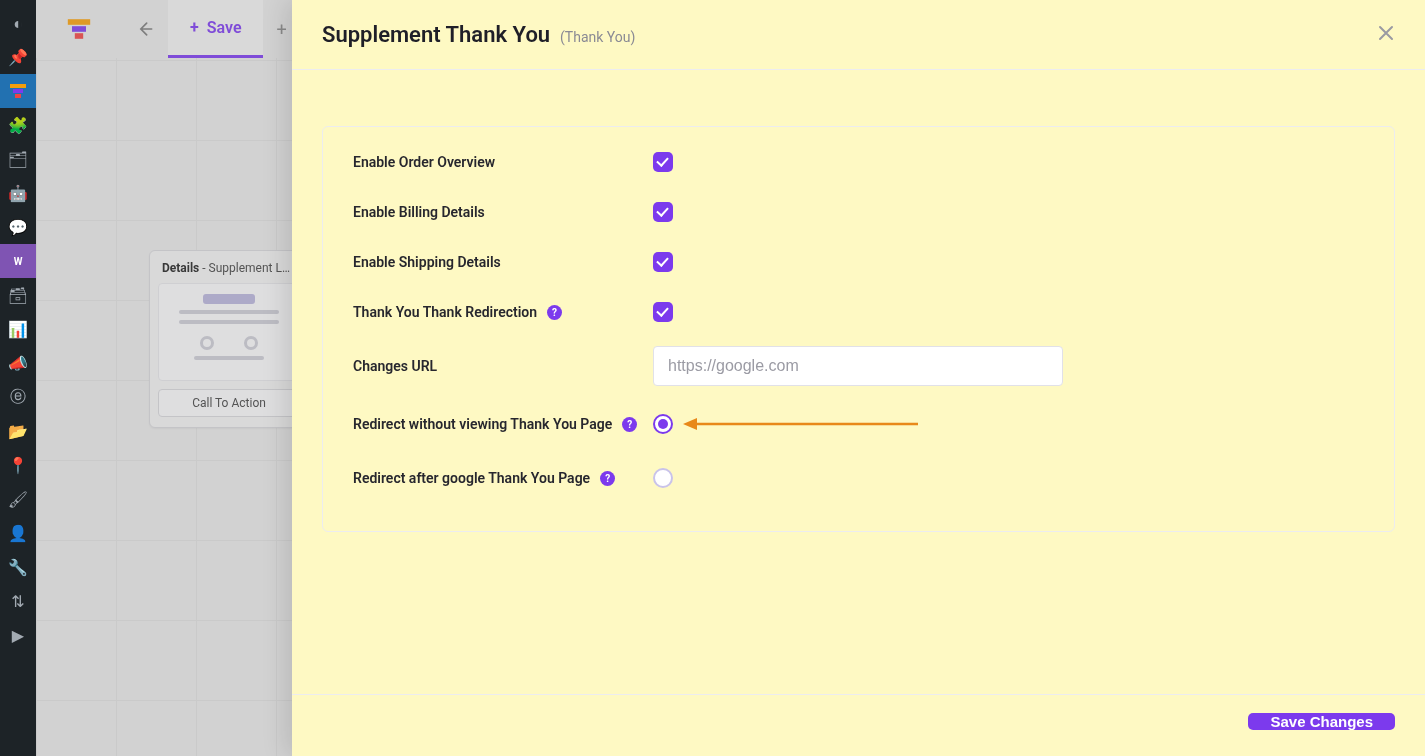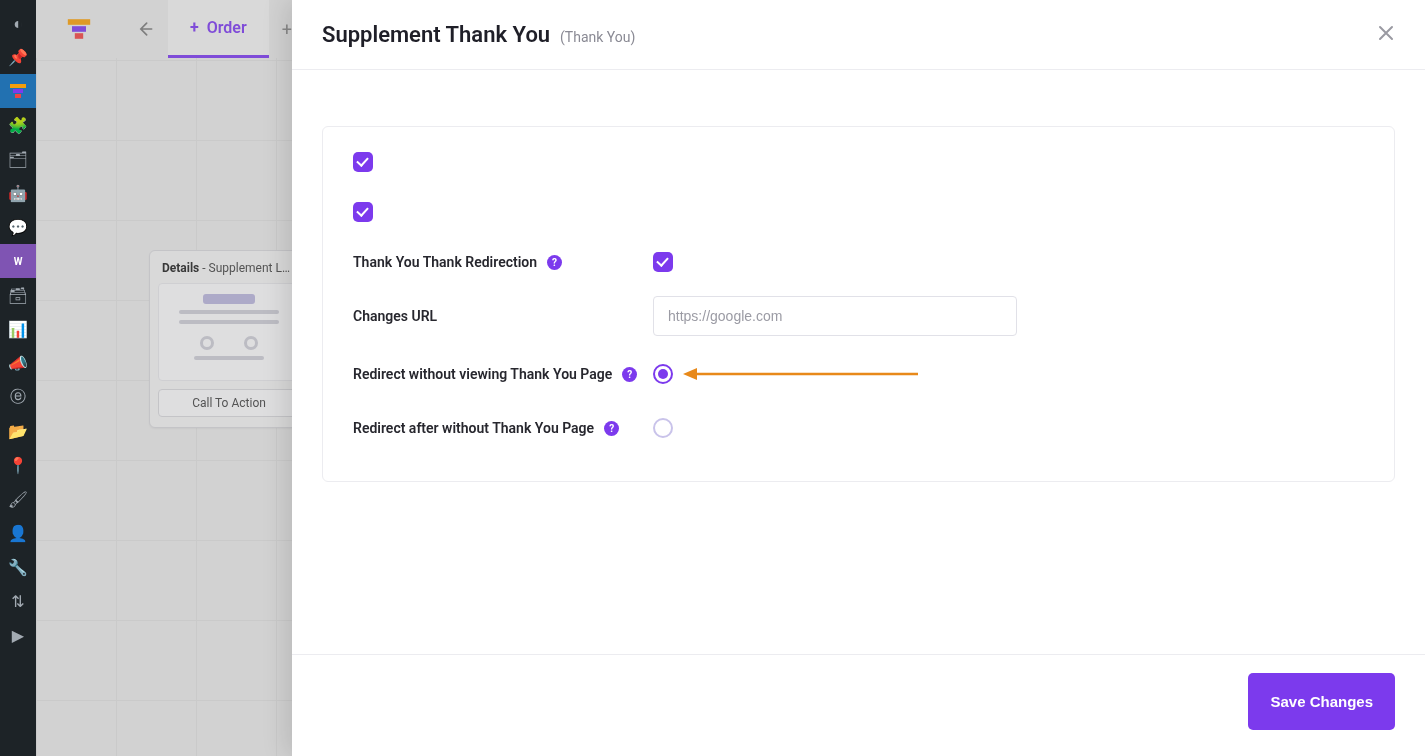--- a/index.html
+++ b/index.html
@@ -88,21 +88,21 @@
     position:absolute; left:273px; top:335px; width:30px; height:2px; background:#c7c7cc; z-index:1;
   }
 
   
   .scrim {
     position: absolute; inset: 0; background: rgba(140,140,140,.22); z-index: 3;
   }
 
   
   .panel {
-    position: absolute; top: 0; right: 0; bottom: 0; width: 1133px; background: #ffffff;
+    position: absolute; top: 0; right: 0; bottom: 0; width: 1133px; background: #fef9c3;
     z-index: 5; box-shadow: -6px 0 24px rgba(0,0,0,.12);
     display: flex; flex-direction: column;
   }
   .panel-header {
     height: 70px; padding: 0 30px; display: flex; align-items: center; justify-content: space-between;
     border-bottom: 1px solid #ececf0;
   }
   .panel-title { font-size: 22px; font-weight: 600; color: #1f1f28; }
   .panel-subtitle { font-size: 14px; font-weight: 400; color: #8a8a94; margin-left: 6px; }
   .close-x { font-size: 22px; color: #9a9aa2; cursor: pointer; background: none; border: none; }
@@ -131,22 +131,22 @@
     width: 20px; height: 20px; border-radius: 5px; background: #7c3aed; position: relative; cursor: pointer;
     border: none;
   }
   .chk::after {
     content: ""; position: absolute; left: 6px; top: 3px; width: 5px; height: 9px;
     border: solid #fff; border-width: 0 2.5px 2.5px 0; transform: rotate(42deg);
   }
 
   
   .tinput {
-    width: 364px; height: 40px; border: 1px solid #e1e1e8; border-radius: 4px;
-    padding: 0 14px; font-size: 14px; color: #333;
+    width: 410px; height: 40px; border: 1px solid #e1e1e8; border-radius: 4px;
+    padding: 0 14px; font-size: 16px; color: #333;
   }
   .tinput::placeholder { color: #9b9ba4; }
 
   
   .radio {
     width: 20px; height: 20px; border-radius: 50%; border: 2px solid #c9c3ea; background: #fff;
     display: inline-flex; align-items: center; justify-content: center; cursor: pointer; padding:0;
   }
   .radio.checked { border-color: #7c3aed; }
   .radio.checked::after {
@@ -157,21 +157,21 @@
   .arrow-ann {
     position: absolute; left: 30px; top: 50%; transform: translateY(-50%);
     width: 235px; height: 14px; pointer-events: none;
   }
 
   .panel-footer {
     border-top: 1px solid #ececf0; padding: 18px 30px 26px; display: flex; justify-content: flex-end;
   }
   .save-btn {
     background: #7c3aed; color: #fff; border: none; border-radius: 5px;
-    padding: 20px 22px; font-size: 15px; font-weight: 600; cursor: pointer;
+    padding: 0 22px; font-size: 15px; font-weight: 600; cursor: pointer;
   }
 </style>
 </head>
 <body>
 
 <nav class="wp-sidebar">
   <div class="sb-item">
       <span>◐</span>
     </div>
   <div class="sb-item">
@@ -237,21 +237,21 @@
     <div class="logo-tab">
       <span class="funnel-icon" style="transform:scale(1.4)"></span>
     </div>
     <div class="back-tab">
       <svg width="20" height="20" viewBox="0 0 24 24">
           <path fill="none" stroke="#7a7a7a" stroke-width="2" stroke-linecap="round" d="M14 5l-7 7 7 7M7 12h13"></path>
         </svg>
     </div>
     <div class="step-tab">
       <span style="font-size:16px;font-weight:700">+</span>
-      <span>Order</span>
+      <span>Save</span>
     </div>
     <div class="plus-tab">+</div>
   </div>
 
   <div class="node">
     <div class="node-title">
       <b>Details</b> - <span>Supplement La…</span>
     </div>
     <div class="preview">
       <div class="pv-bar pv-wide"></div>
@@ -279,32 +279,40 @@
         <svg width="18" height="18" viewBox="0 0 18 18">
             <path stroke="#9a9aa2" stroke-width="2" stroke-linecap="round" d="M3 3l12 12M15 3L3 15"></path>
           </svg>
       </button>
     </header>
 
     <div class="panel-body">
       <div class="card">
 
         <div class="row">
+          <div class="row-label">Enable Order Overview</div>
           <div class="control">
               <button class="chk"></button>
             </div>
         </div>
 
 
         <div class="row">
+          <div class="row-label">Enable Billing Details</div>
           <div class="control">
               <button class="chk"></button>
             </div>
         </div>
 
+        <div class="row">
+          <div class="row-label">Enable Shipping Details</div>
+          <div class="control">
+              <button class="chk"></button>
+            </div>
+        </div>
 
         <div class="row">
           <div class="row-label">
             <span>Thank You Thank Redirection</span>
             <span class="help">?</span>
           </div>
           <div class="control">
               <button class="chk"></button>
             </div>
         </div>
@@ -325,21 +333,21 @@
             <button class="radio checked"></button>
             <svg class="arrow-ann" viewBox="0 0 235 14">
               <line x1="12" y1="7" x2="235" y2="7" stroke="#e8891a" stroke-width="2.5"></line>
               <polygon points="0,7 14,1 14,13" fill="#e8891a"></polygon>
             </svg>
           </div>
         </div>
 
         <div class="row">
           <div class="row-label">
-            <span>Redirect after without Thank You Page</span>
+            <span>Redirect after google Thank You Page</span>
             <span class="help">?</span>
           </div>
           <div class="control">
             <button class="radio"></button>
           </div>
         </div>
 
       </div>
     </div>
 

